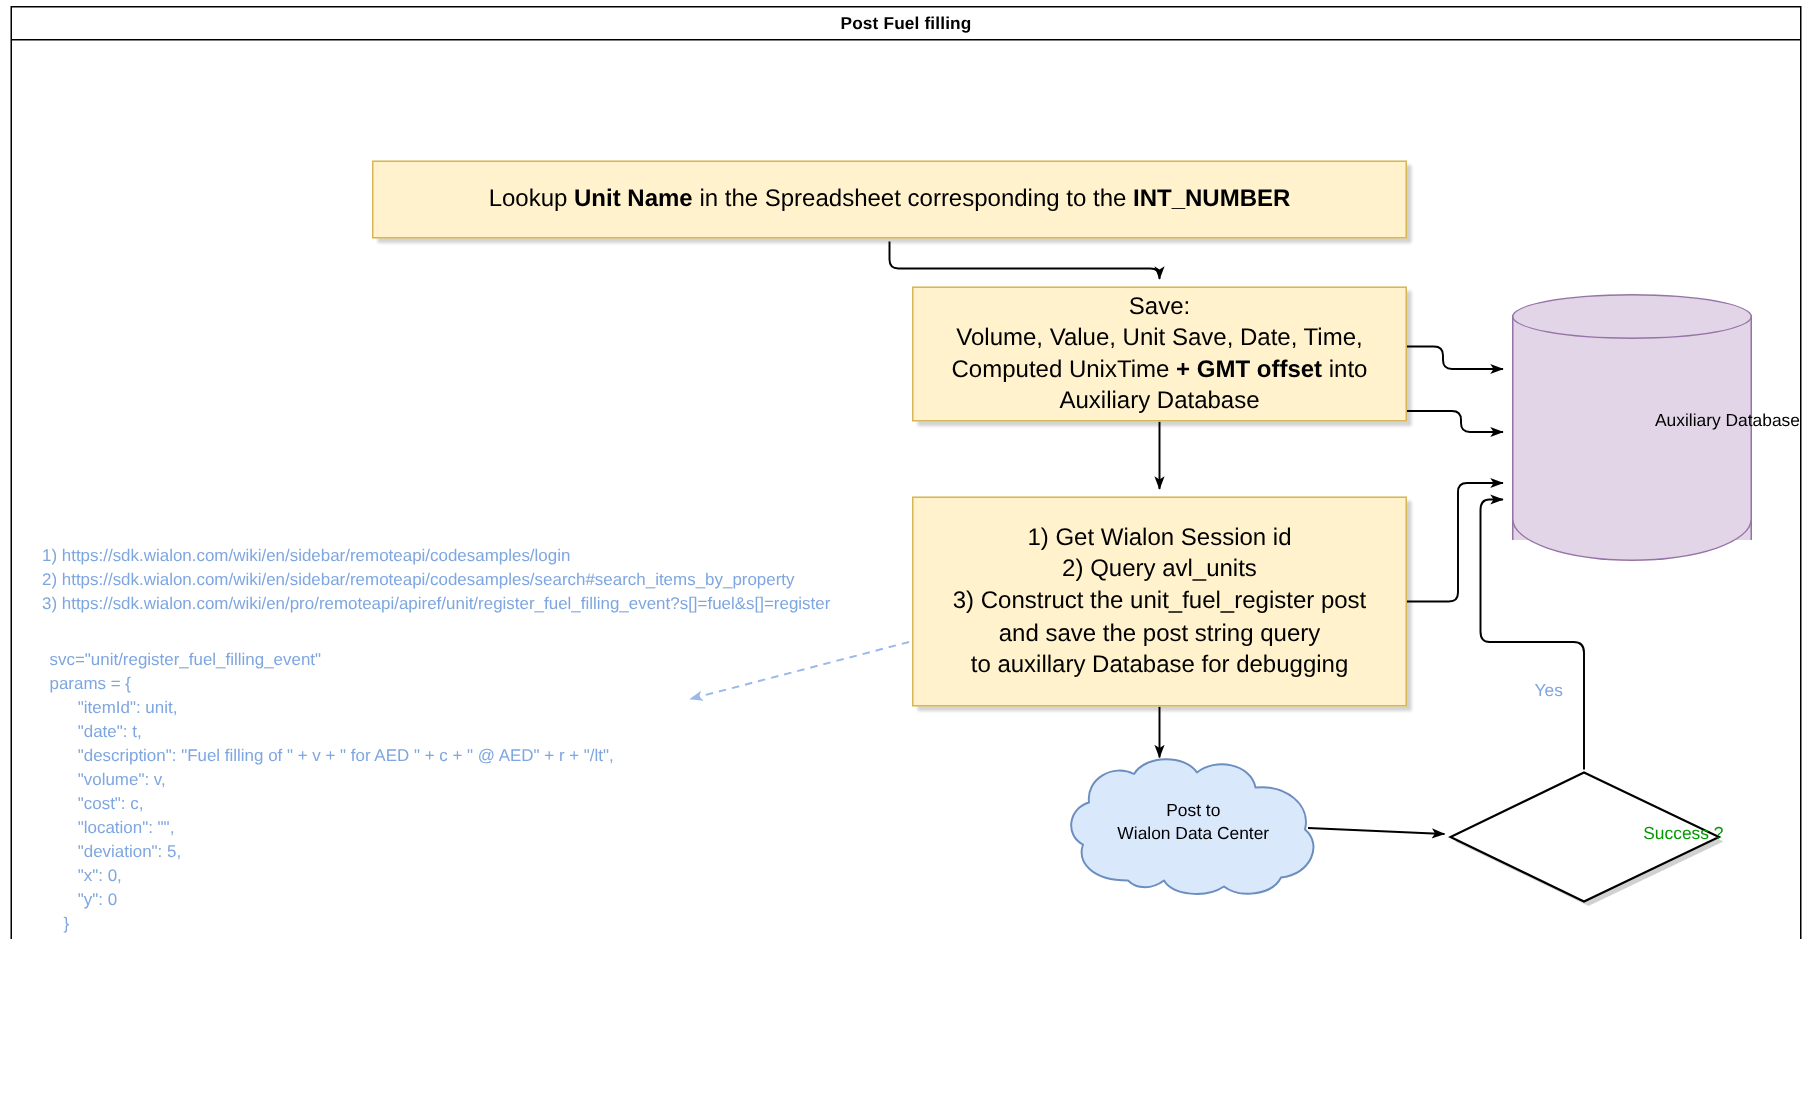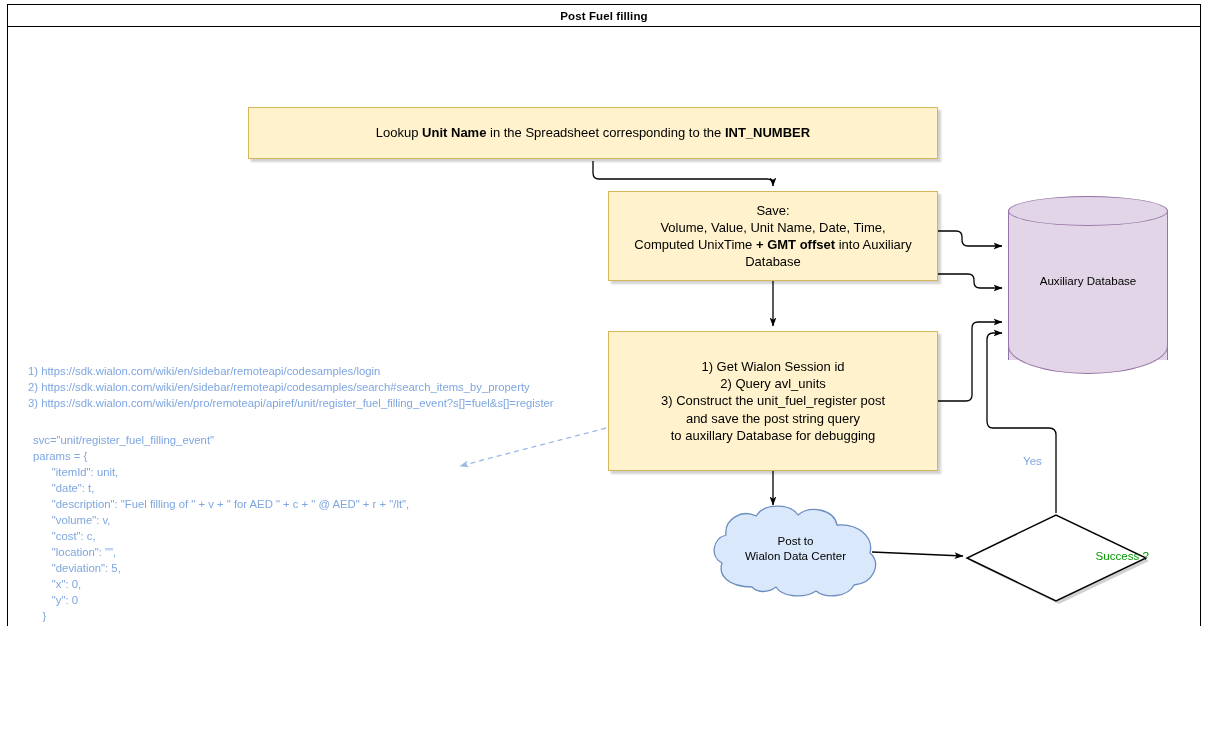--- a/index.html
+++ b/index.html
@@ -54,21 +54,21 @@
   .proc {
     position: absolute;
     box-sizing: border-box;
     background: #fff2cc;
     border: 1.2px solid #d6b656;
     display: flex;
     align-items: center;
     justify-content: center;
     text-align: center;
     color: #000000;
-    font-size: 13px;
+    font-size: 16px;
     line-height: 1.32;
     box-shadow: 3px 3px 2px rgba(0,0,0,0.18);
   }
   .proc .inner { padding: 0 10px; width: 100%; }
   .proc b { font-weight: bold; }
   #box-lookup { left: 248px; top: 107px; width: 690px; height: 52px; }
   #box-save   { left: 608px; top: 191px; width: 330px; height: 90px; }
   #box-api    { left: 608px; top: 331px; width: 330px; height: 140px; }
   
   .cylinder {
@@ -112,23 +112,24 @@
     width: 160px; height: 164px;
     background: rgba(0,0,0,0.16);
     border-radius: 80px / 26px;
     filter: blur(1px);
     z-index: -1;
   }
   .cyl-label {
     position: absolute;
     left: 0; top: 78px;
     width: 100%;
-    text-align: center;
+    text-align: right;
     font-size: 11.6px;
     color: #000000;
+    padding-left: 32px;
   }
   
   .cloud {
     position: absolute;
     left: 708px;
     top: 503px;
     width: 175px;
     height: 95px;
   }
   .cloud svg { position: absolute; left: 0; top: 0; }
@@ -229,21 +230,21 @@
 
   <div class="proc" id="box-lookup">
     <div class="inner">
       <span>Lookup </span><b>Unit Name</b><span> in the Spreadsheet corresponding to the </span><b>INT_NUMBER</b>
     </div>
   </div>
 
   <div class="proc" id="box-save">
     <div class="inner">
       <div>Save:</div>
-      <div>Volume, Value, Unit Name, Date, Time,</div>
+      <div>Volume, Value, Unit Save, Date, Time,</div>
       <div><span>Computed UnixTime </span><b>+ GMT offset</b><span> into Auxiliary Database</span></div>
     </div>
   </div>
 
   <div class="proc" id="box-api">
     <div class="inner">
       <div>1) Get Wialon Session id</div>
       <div>2) Query avl_units</div>
       <div>3) Construct the unit_fuel_register post</div>
       <div>and save the post string query</div>

